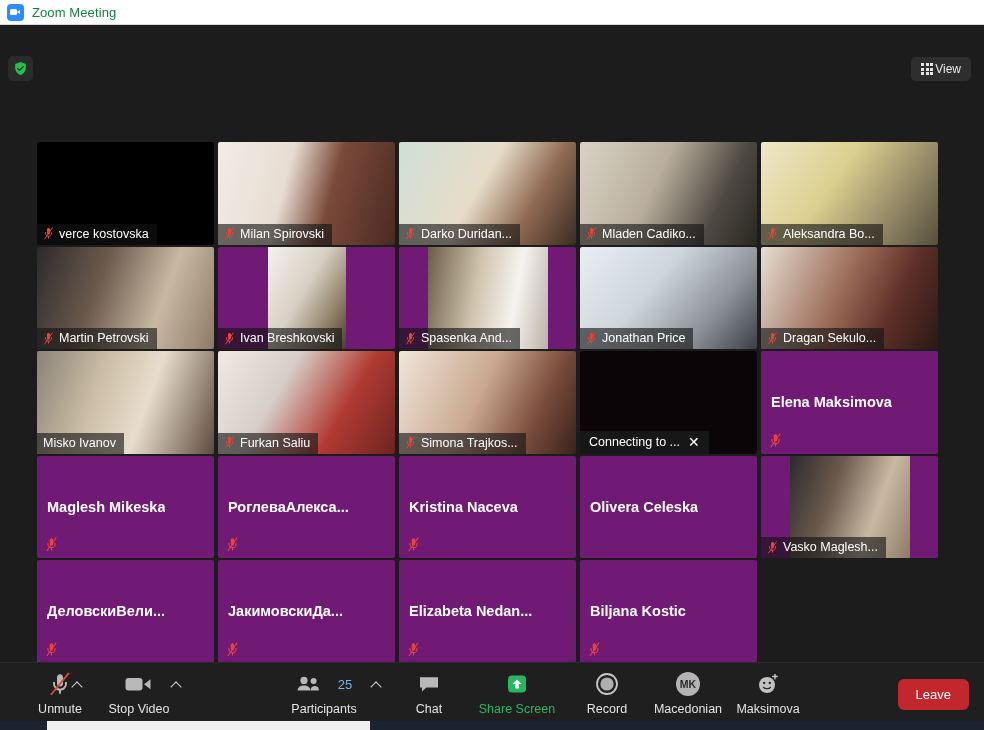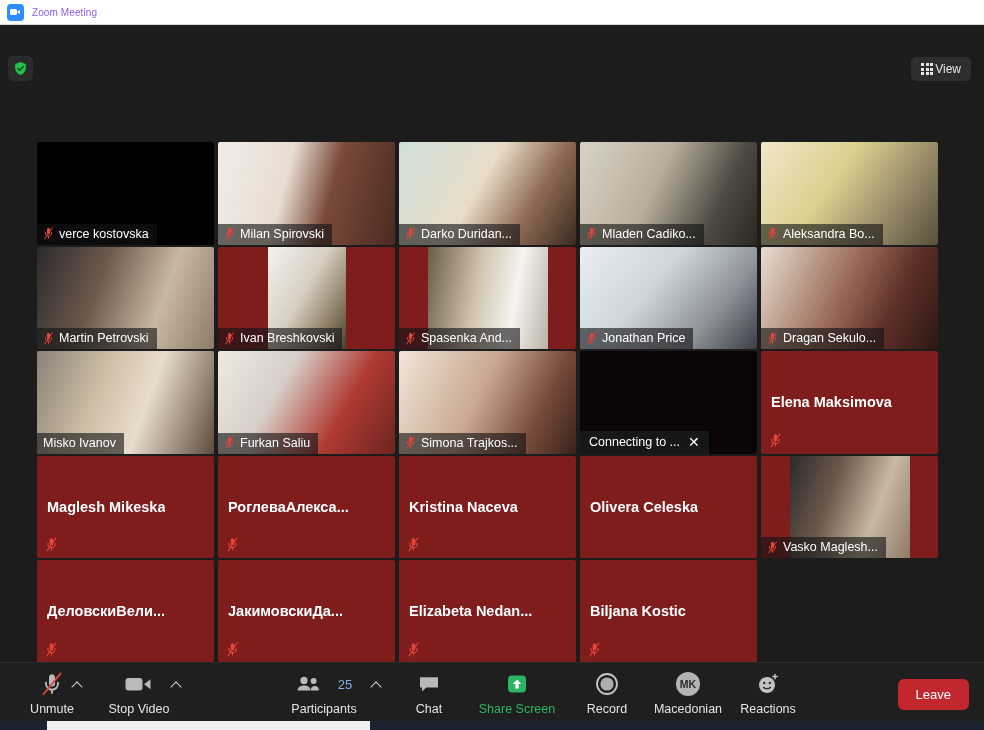--- a/index.html
+++ b/index.html
@@ -35,21 +35,21 @@
   }
   .zoom-logo::after {
     content: "";
     position: absolute; left: 10.3px; top: 6.2px;
     width: 0; height: 0;
     border-top: 2.4px solid transparent;
     border-bottom: 2.4px solid transparent;
     border-right: 3.4px solid #ffffff;
   }
   .titlebar-text {
-    font-size: 10px; color: #8b5cf6;
+    font-size: 13px; color: #15803d;
     letter-spacing: .1px;
   }
 
   
   .meeting {
     position: relative;
     width: 984px; height: 705px;
     background: #1c1c1c;
   }
 
@@ -92,21 +92,21 @@
     gap: 0px;
   }
   .tile {
     position: relative;
     width: 181px; height: 104.5px;
     padding: 1px 2px;
   }
   .tile-inner {
     position: relative;
     width: 100%; height: 100%;
-    background: #7f1d1d;
+    background: #701a75;
     overflow: hidden;
     border-radius: 2px;
   }
   .tile.active .tile-inner {
     outline: 3px solid #e8ea4f;
     outline-offset: -3px;
   }
   
   .media {
     position: absolute; inset: 0;
@@ -579,21 +579,21 @@
               <path d="M7 12.1v2.6" stroke="#e8443a" stroke-width="1.3" stroke-linecap="round"></path>
               <path d="M2 15.6 12 1.1" stroke="#e8443a" stroke-width="1.3" stroke-linecap="round"></path>
             </svg>
           </span>
         </div>
       </div>
     </div>
 
   <div class="toolbar">
 
-    <div class="tb-item" style="left:4px;">
+    <div class="tb-item" style="left:12px;">
       <div class="tb-icon">
         <svg width="24" height="26" viewBox="0 0 24 26">
           <path d="M12 3.2c-1.7 0-3 1.4-3 3v6.4c0 1.7 1.3 3 3 3s3-1.3 3-3V6.2c0-1.6-1.3-3-3-3z" fill="#b9b9b9"></path>
           <path d="M6 11.6v1.2c0 3.3 2.7 6 6 6s6-2.7 6-6v-1.2" fill="none" stroke="#b9b9b9" stroke-width="1.9" stroke-linecap="round"></path>
           <path d="M12 18.8v3.3" stroke="#b9b9b9" stroke-width="1.9" stroke-linecap="round"></path>
           <path d="M3.4 23.2 20.6 2.4" stroke="#d94a3d" stroke-width="1.8" stroke-linecap="round"></path>
         </svg>
       </div>
       <span class="tb-label">Unmute</span>
     </div>
@@ -663,21 +663,21 @@
     <div class="tb-item" style="left:720px;">
       <div class="tb-icon">
         <svg width="24" height="24" viewBox="0 0 24 24">
           <circle cx="11" cy="13" r="8" fill="#c2c2c2"></circle>
           <circle cx="8.2" cy="11" r="1.2" fill="#2a2a2a"></circle>
           <circle cx="13.8" cy="11" r="1.2" fill="#2a2a2a"></circle>
           <path d="M7.6 15.4c1 1.6 5.8 1.6 6.8 0" fill="none" stroke="#2a2a2a" stroke-width="1.4" stroke-linecap="round"></path>
           <path d="M19 2.4v4.4M16.8 4.6h4.4" stroke="#c2c2c2" stroke-width="1.5" stroke-linecap="round"></path>
         </svg>
       </div>
-      <span class="tb-label">Reactions</span>
+      <span class="tb-label">Maksimova</span>
     </div>
 
     <button class="leave-btn">Leave</button>
   </div>
 
   <div class="hscroll">
     <div class="hscroll-thumb"></div>
   </div>
 </div>
 

